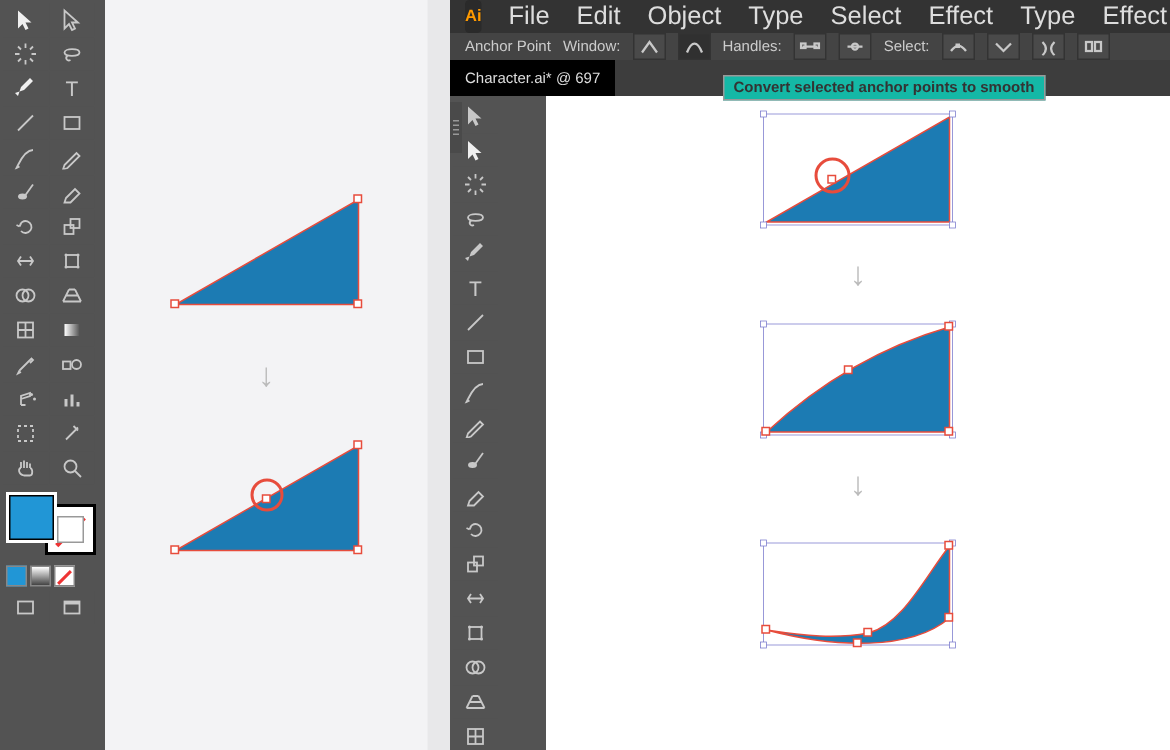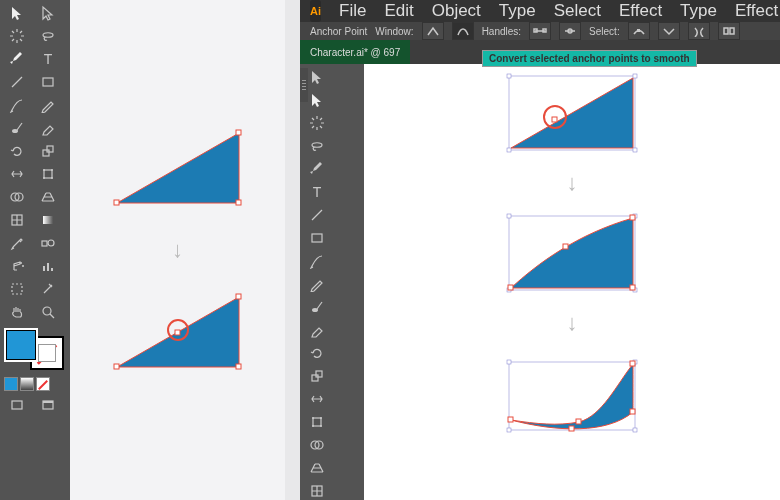--- a/index.html
+++ b/index.html
@@ -31,21 +31,21 @@
 .menubar { height:24px; background:#333; display:flex; align-items:center; gap:18px; padding:0 10px; }
 .ai-badge { width:22px; height:22px; background:#2a2a2a; color:#ff9a00; font-weight:bold; font-size:11px; display:flex; align-items:center; justify-content:center; border-radius:3px; }
 .menu-item { color:#ddd; font-size:17px; cursor:pointer; }
 .controlbar { height:30px; background:#444; display:flex; align-items:center; gap:8px; padding:0 10px; position:relative; }
 .cb-label { color:#ccc; font-size:10px; }
 .cb-btn { width:22px; height:18px; background:#4a4a4a; border:1px solid #333; display:flex; align-items:center; justify-content:center; cursor:pointer; }
 .cb-btn.active { background:#303030; }
 .cb-btn svg { width:14px; height:12px; }
 .cb-btn .s { stroke:#c8c8c8; stroke-width:1.5; fill:none; }
 .tabbar { height:24px; background:#3d3d3d; display:flex; align-items:center; }
-.doc-tab { height:24px; background:#14532d; color:#ddd; font-size:10px; padding:0 10px; display:flex; align-items:center; }
+.doc-tab { height:24px; background:#000000; color:#ddd; font-size:10px; padding:0 10px; display:flex; align-items:center; }
 .tooltip { position:absolute; top:28px; left:182px; background:#14b8a6; border:1px solid #999; padding:2px 6px; font-size:10px; color:#333; white-space:nowrap; z-index:10;font-weight:bold; }
 .right-body { flex:1; display:flex; }
 .canvas-r { flex:1; background:#fff; padding:10px; display:flex; flex-direction:column; align-items:center; gap:18px; overflow:hidden; }
 .edge-drag { width:8px; height:34px; position:absolute; left:0; top:68px; background:#4a4a4a; display:flex; flex-direction:column; align-items:center; justify-content:center; gap:2px; }
 .edge-drag span { width:4px; height:1px; background:#999; }
 </style>
 </head>
 <body>
 
 <div class="panel-left">

